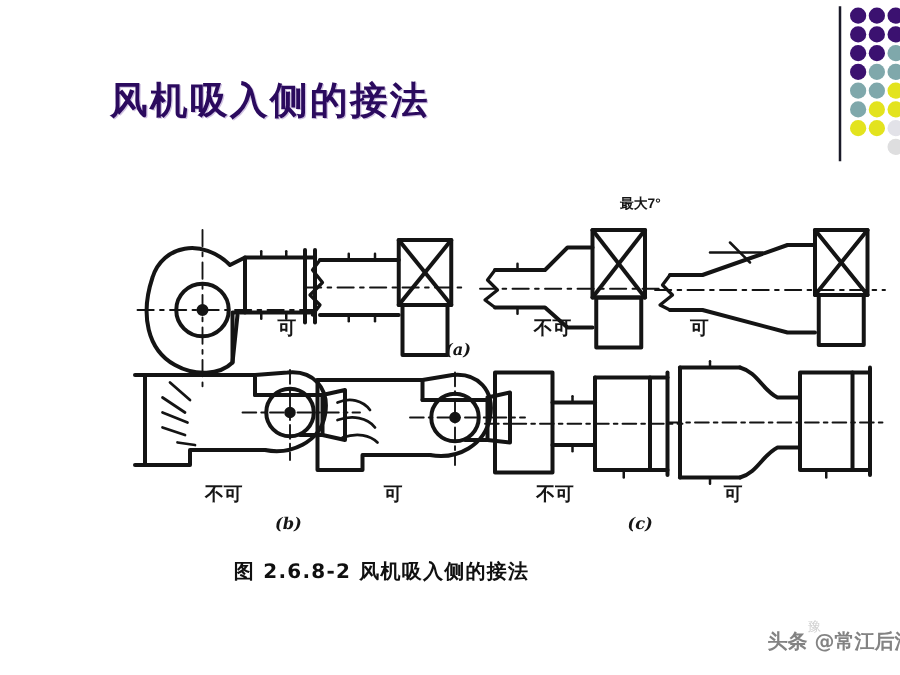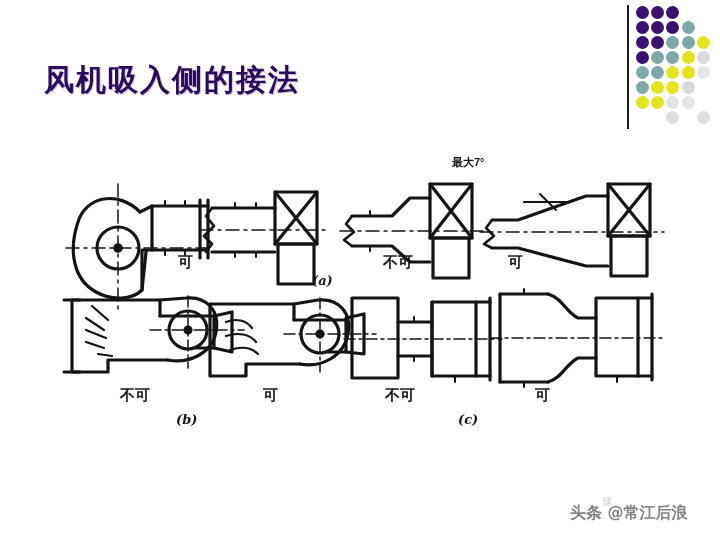--- a/index.html
+++ b/index.html
@@ -53,21 +53,21 @@
     white-space:nowrap;opacity:.85;
   }
   #watermark .wm-ghost{
     position:absolute;left:32px;top:-9px;font-size:11px;color:#c9c9c9;
     font-weight:normal;letter-spacing:1px;
   }
 </style>
 </head>
 <body>
 
-<div id="slide" style="background: rgb(255, 255, 255);">
+<div id="slide" style="background: rgb(255, 255, 255); margin-left: 44px;">
 
   <div id="divider-line" style="background: rgb(26, 26, 40);"></div>
   <div id="dotgrid">
       <div class="dot" style="left: 0px; top: 0px; background: rgb(59, 17, 112);"></div>
       <div class="dot" style="left: 15.2px; top: 0px; background: rgb(59, 17, 112);"></div>
       <div class="dot" style="left: 30.4px; top: 0px; background: rgb(59, 17, 112);"></div>
       <div class="dot" style="left: 0px; top: 15px; background: rgb(59, 17, 112);"></div>
       <div class="dot" style="left: 15.2px; top: 15px; background: rgb(59, 17, 112);"></div>
       <div class="dot" style="left: 30.4px; top: 15px; background: rgb(59, 17, 112);"></div>
       <div class="dot" style="left: 45.6px; top: 15px; background: rgb(127, 168, 171);"></div>
@@ -292,19 +292,20 @@
     <div class="cnlabel sublab" style="left:176px;top:272px;">(b)</div>
 
     <div class="cnlabel r2lab" style="left:385px;top:246px;">不可</div>
 
     <div class="cnlabel r2lab" style="left:535px;top:246px;">可</div>
 
     <div class="cnlabel sublab" style="left:458px;top:272px;">(c)</div>
 
   </div>
 
+  <div id="caption">图 2.6.8-2  风机吸入侧的接法</div>
 
   <div id="watermark">
     <span>头条 @常江后浪</span>
     <span class="wm-ghost">豫</span>
   </div>
 
 </div>
 
 </body></html>

